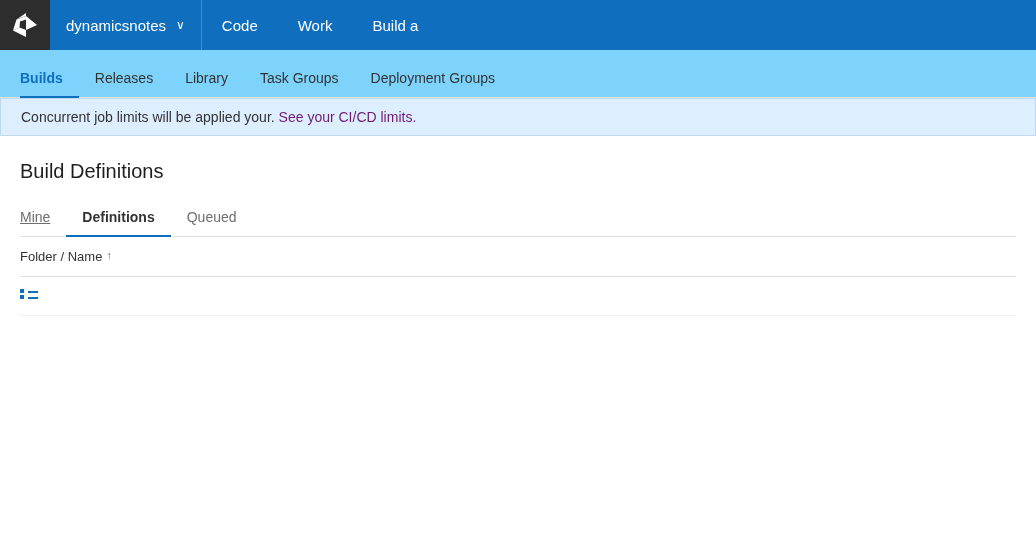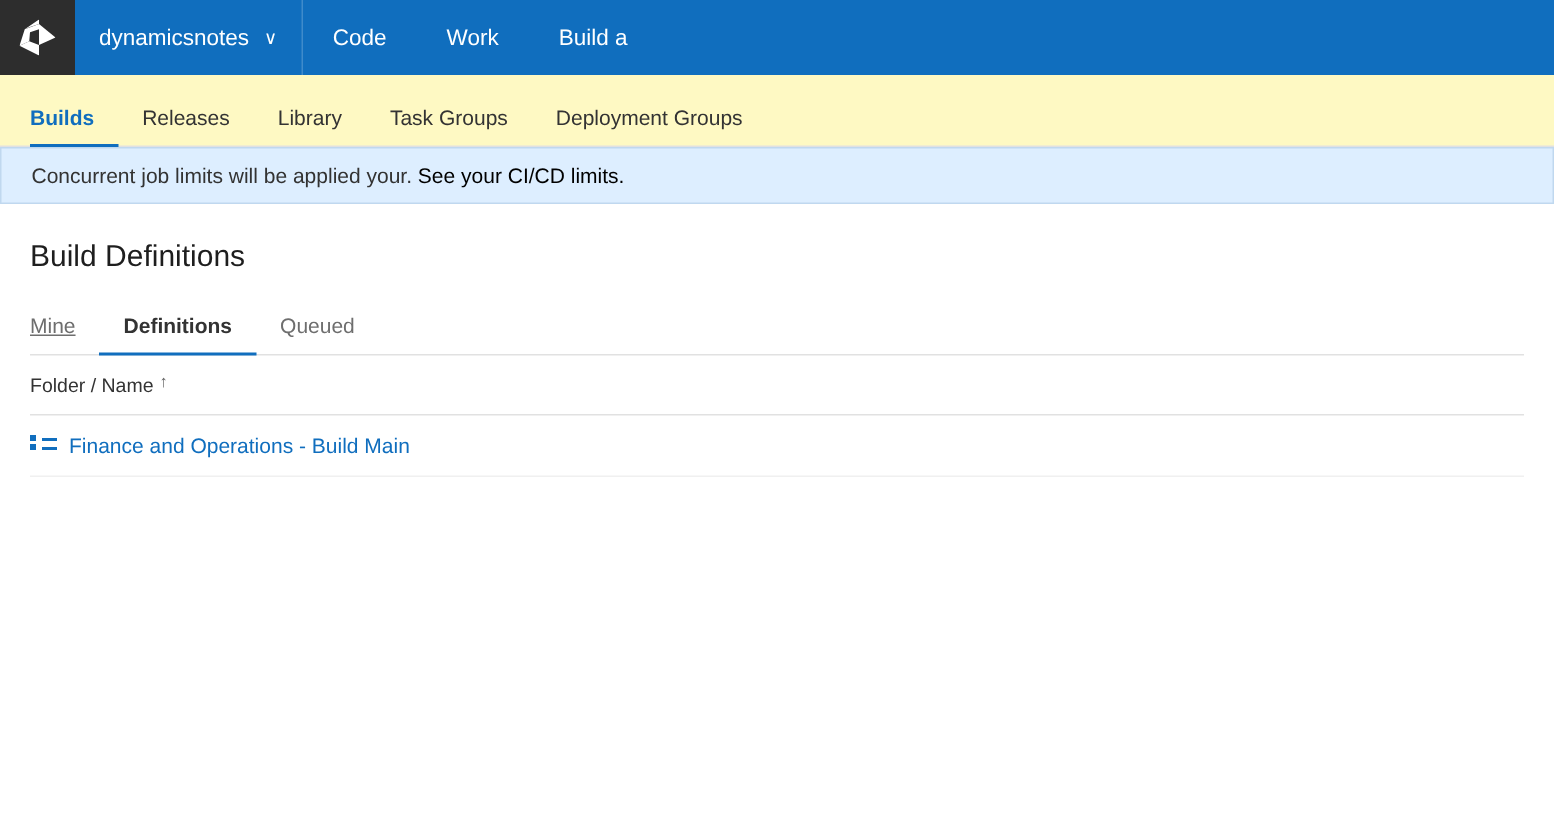--- a/index.html
+++ b/index.html
@@ -55,21 +55,21 @@
       padding: 0 20px;
       height: 100%;
       display: flex;
       align-items: center;
       cursor: pointer;
       text-decoration: none;
     }
 
     
     .secondary-nav {
-      background: #fef9c3;
+      background: #7dd3fc;
       border-bottom: 1px solid #e1e1e1;
       display: flex;
       align-items: flex-end;
       padding: 0 20px;
       height: 48px;
     }
     .secondary-nav-item {
       font-size: 14px;
       color: #333;
       padding: 0 16px 10px 16px;
@@ -88,21 +88,21 @@
 
     
     .notification-bar {
       background: #ddeeff;
       border: 1px solid #c0d8ef;
       padding: 10px 20px;
       font-size: 14px;
       color: #333;
     }
     .notification-link {
-      color: #000000;
+      color: #701a75;
       cursor: pointer;
       text-decoration: none;
     }
 
     
     .main-content {
       padding: 24px 20px 0 20px;
     }
     .page-title {
       font-size: 20px;
@@ -245,15 +245,14 @@
   <div class="table-header">
     <span>Folder / Name</span>
     <span class="sort-icon">↑</span>
   </div>
 
   <div class="table-row">
     <span class="list-icon">
       <span class="list-icon-dot1"></span>
       <span class="list-icon-dot2"></span>
     </span>
-    <a class="row-link">Finance and Operations - Build Main</a>
   </div>
 </div>
 
 </body></html>

